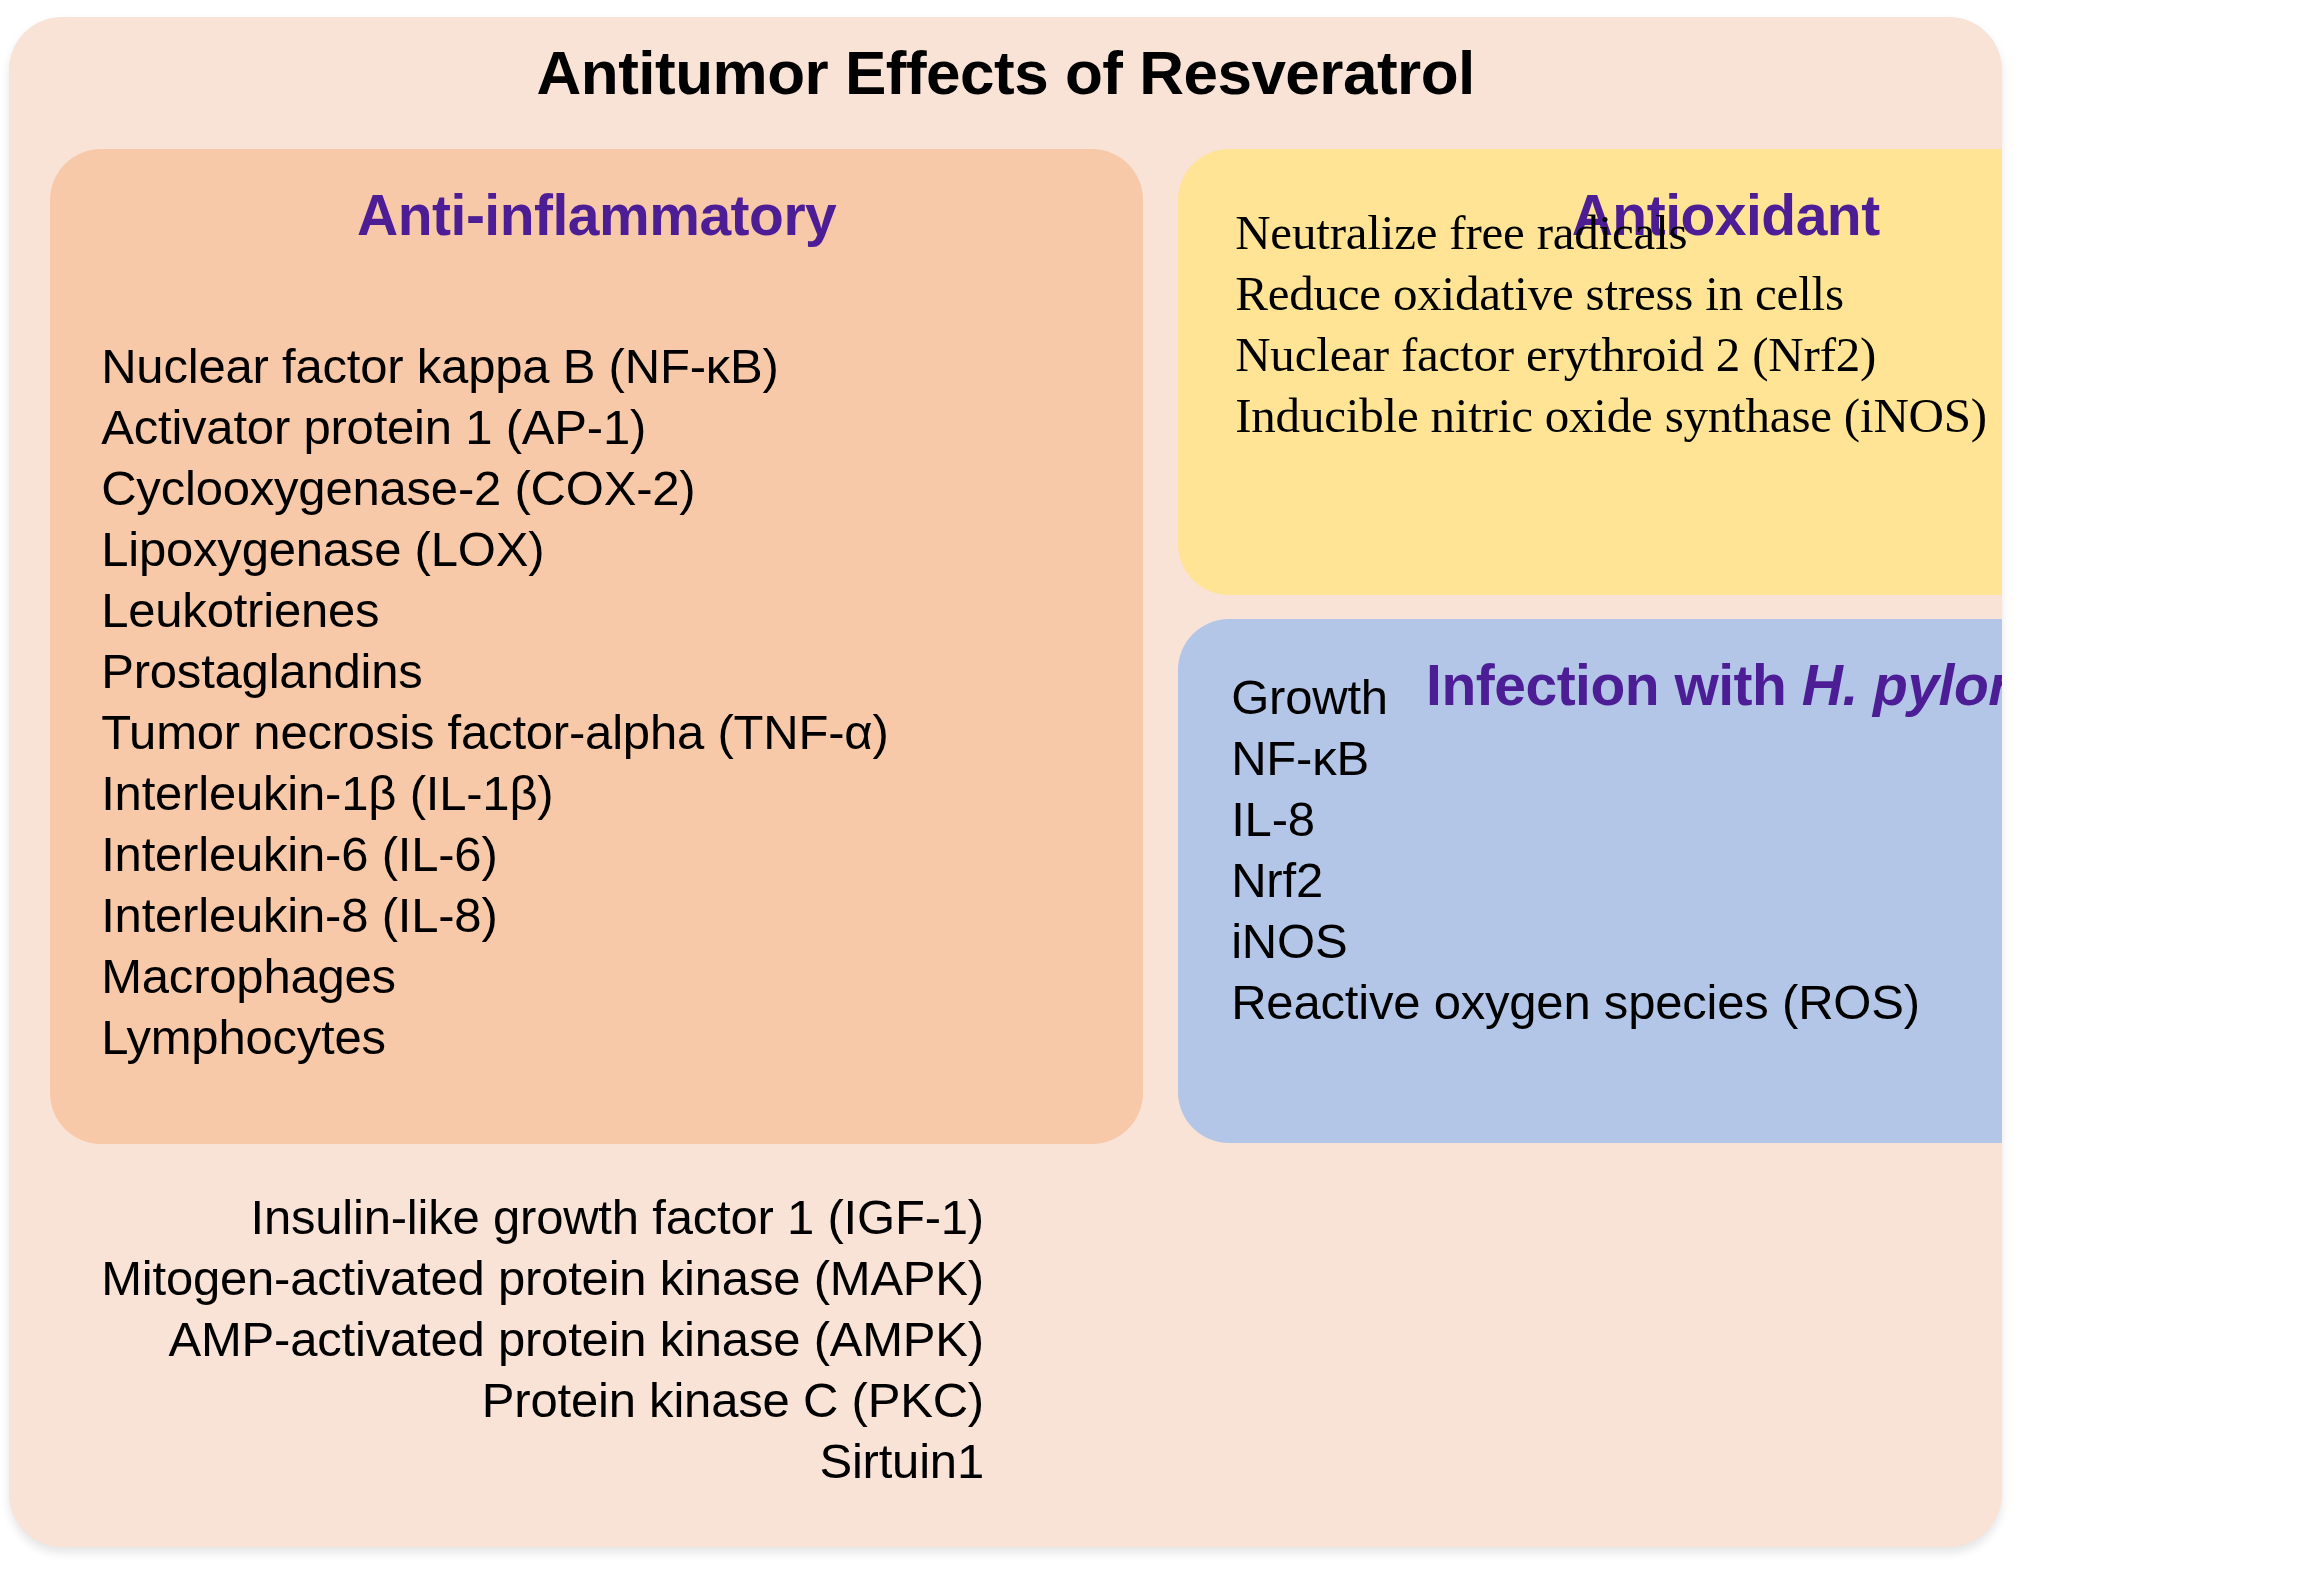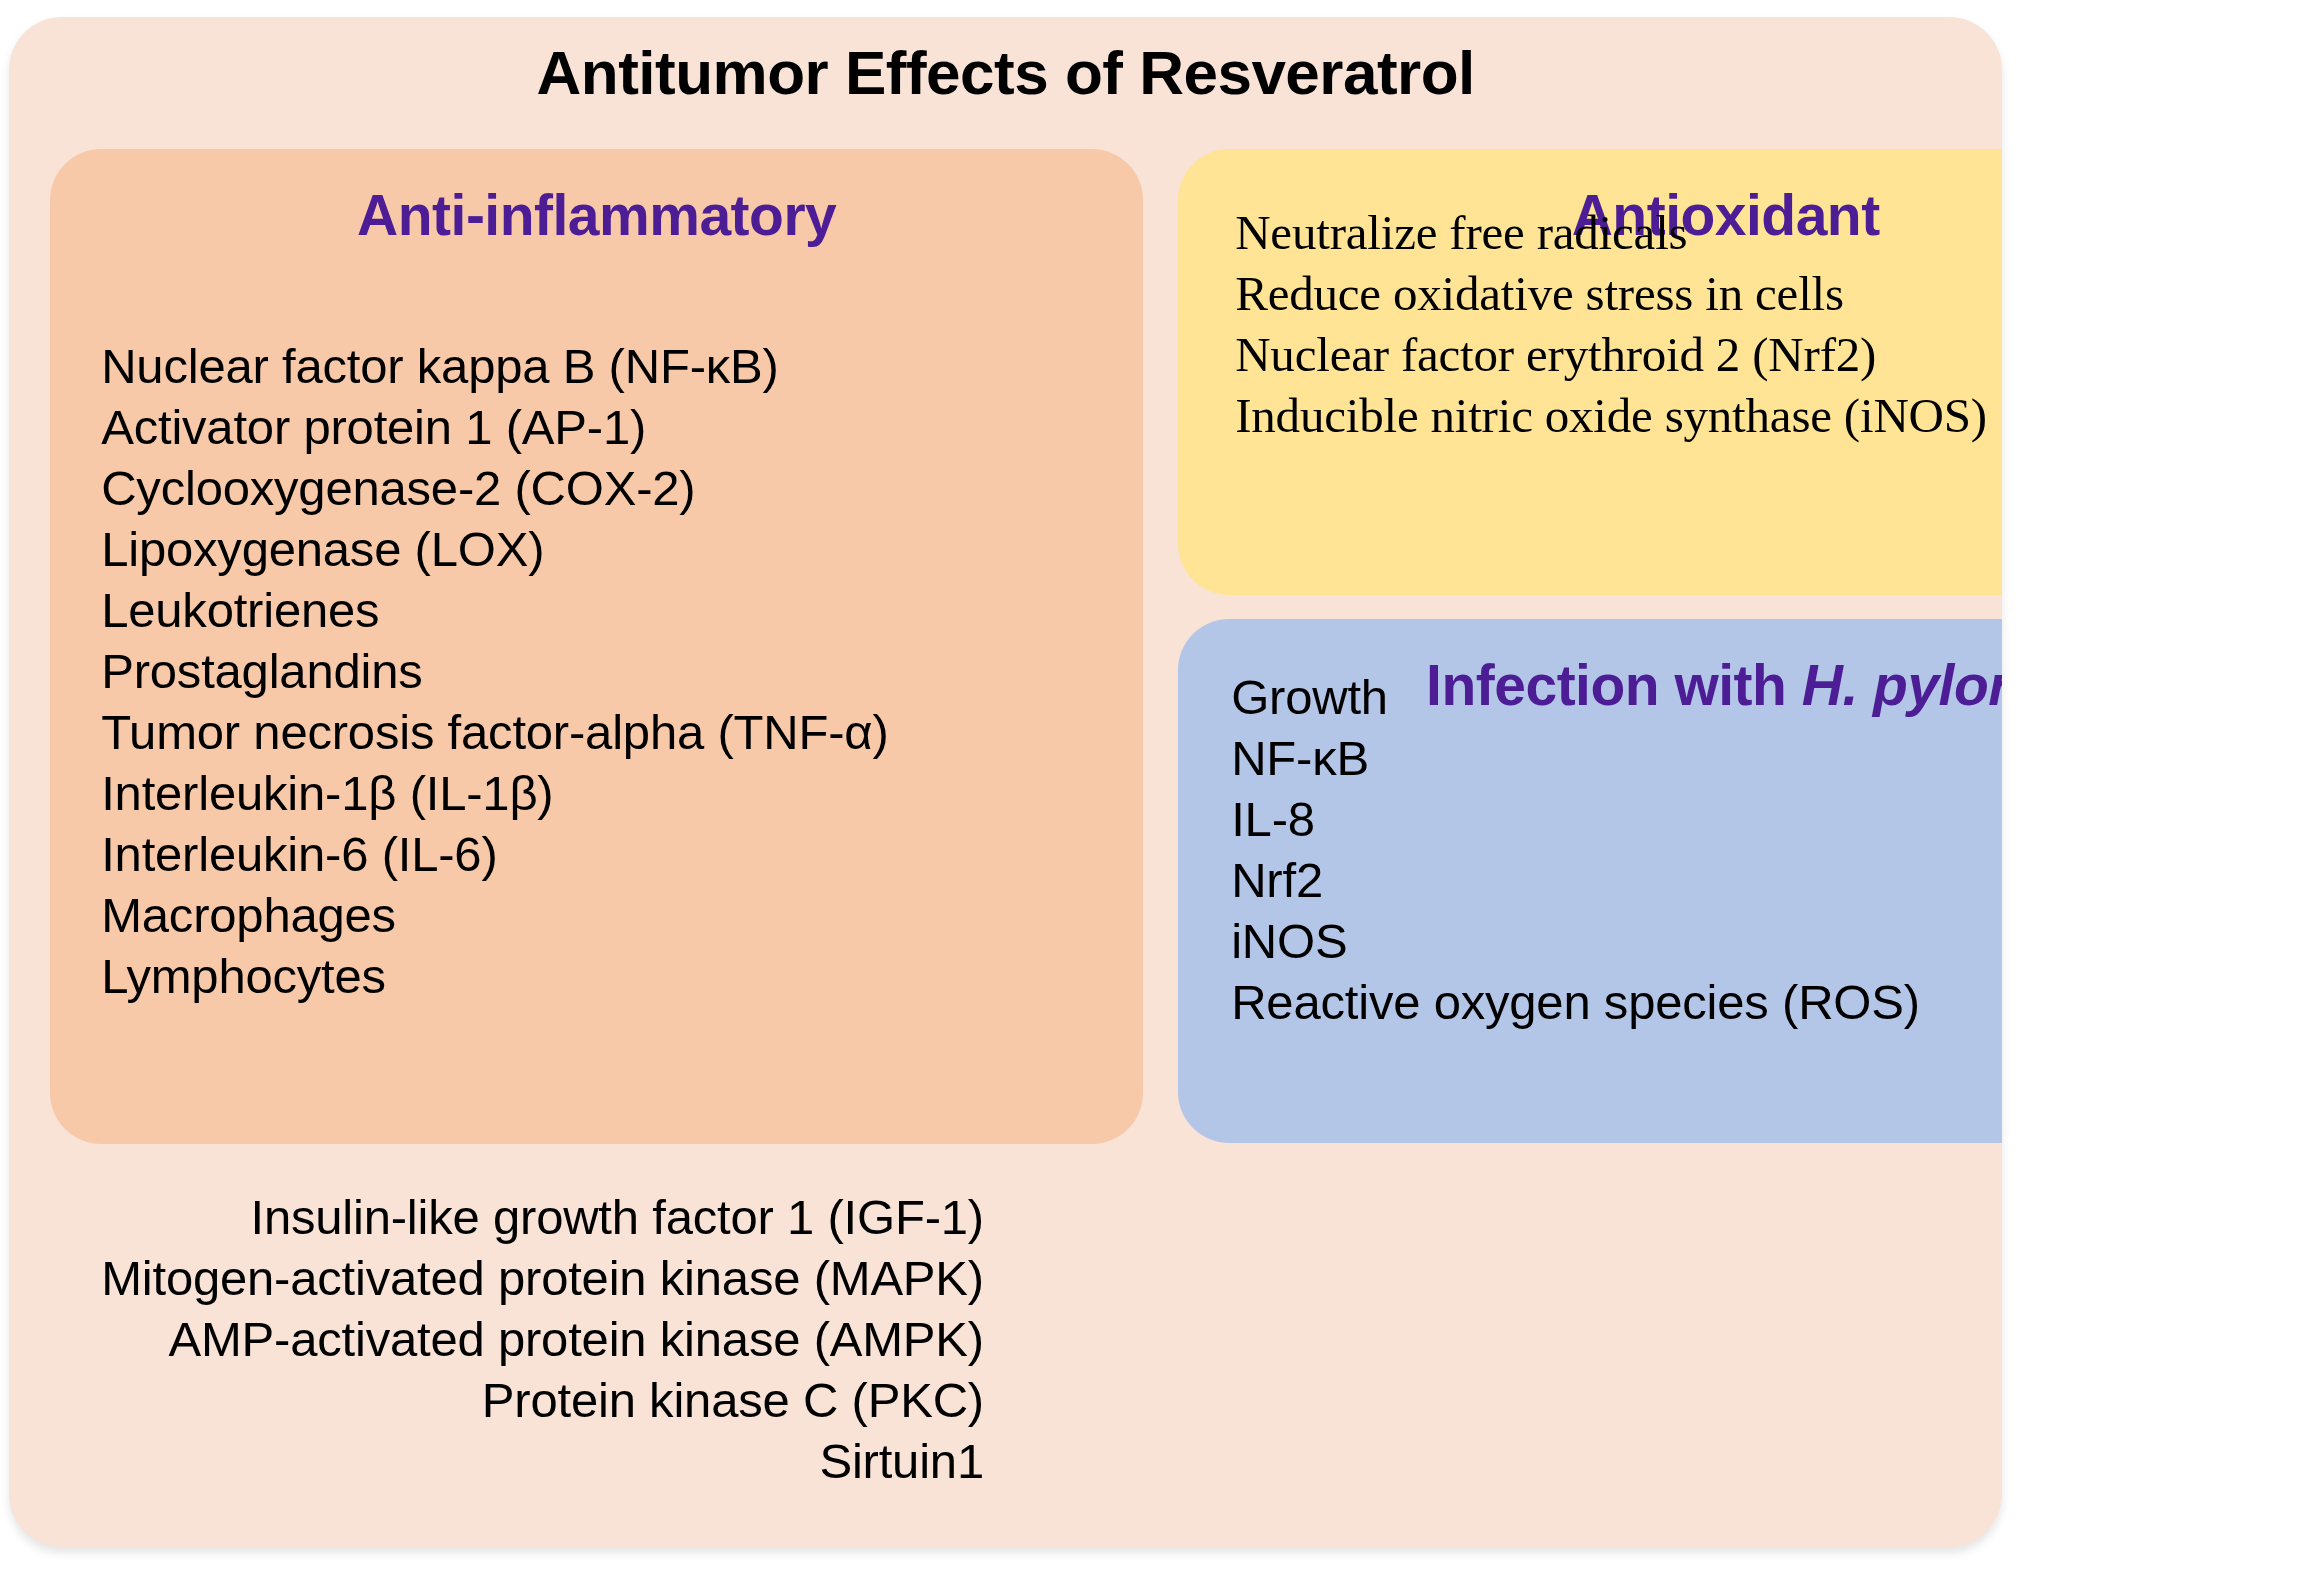--- a/index.html
+++ b/index.html
@@ -141,20 +141,21 @@
     <ul class="item-list" id="list-anti-inflammatory">
       <li>Nuclear factor kappa B (NF-κB)</li>
       <li>Activator protein 1 (AP-1)</li>
       <li>Cyclooxygenase-2 (COX-2)</li>
       <li>Lipoxygenase (LOX)</li>
       <li>Leukotrienes</li>
       <li>Prostaglandins</li>
       <li>Tumor necrosis factor-alpha (TNF-α)</li>
       <li>Interleukin-1β (IL-1β)</li>
       <li>Interleukin-6 (IL-6)</li>
+      <li>Interleukin-8 (IL-8)</li>
       <li>Macrophages</li>
       <li>Lymphocytes</li>
     </ul>
   </div>
 
   <div class="panel" id="panel-antioxidant">
     <div class="panel-title">Antioxidant</div>
     <ul class="item-list" id="list-antioxidant">
       <li>Neutralize free radicals</li>
       <li>Reduce oxidative stress in cells</li>

